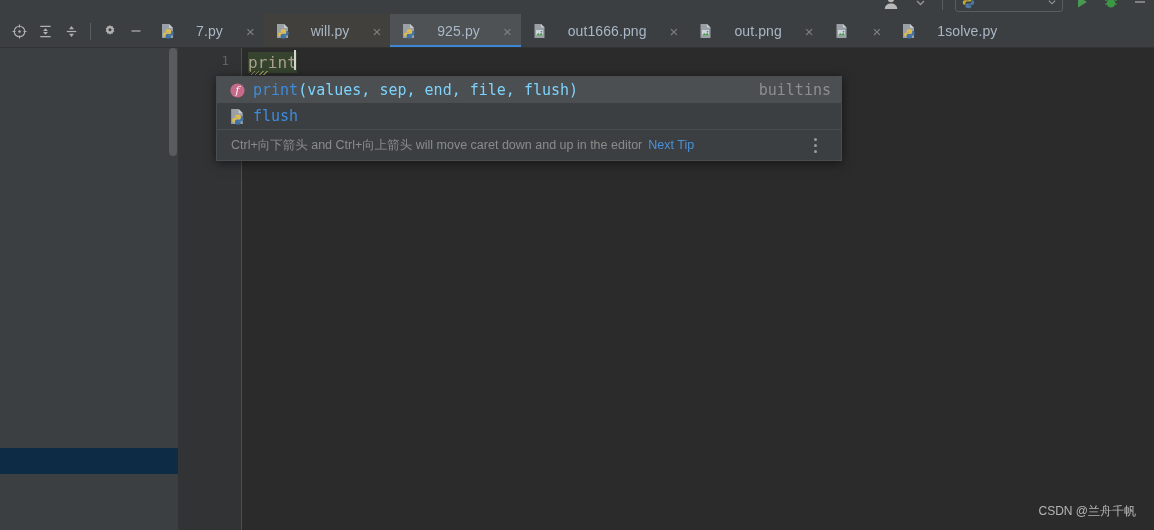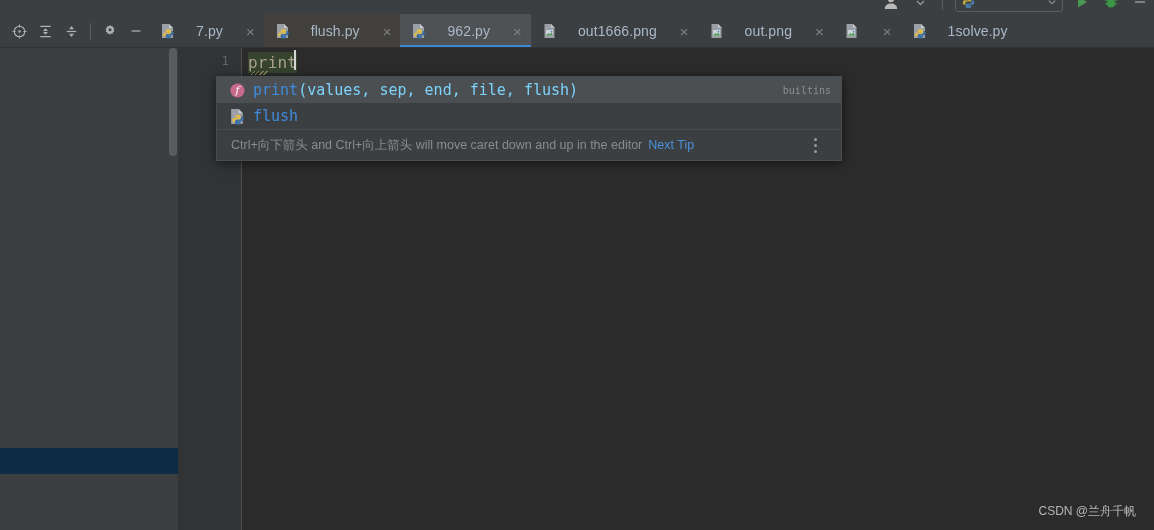--- a/index.html
+++ b/index.html
@@ -117,21 +117,21 @@
   }
   .popup-row {
     display: flex; align-items: center; height: 26px; padding: 0 10px 0 12px;
     font-family: "DejaVu Sans Mono", monospace; font-size: 15px;
   }
   .popup-row.selected { background: #4b4f51; }
   .row-icon { width: 17px; height: 17px; flex: none; margin-right: 7px; }
   .row-main { flex: 1; white-space: nowrap; overflow: hidden; }
   .tok-name { color: #3d8bdc; }
   .tok-args { color: #7dd3fc; }
-  .row-right { color: #8e8e8e; font-family: "DejaVu Sans Mono", monospace; font-size: 10px; }
+  .row-right { color: #8e8e8e; font-family: "DejaVu Sans Mono", monospace; font-size: 15px; }
   .popup-sep { height: 1px; background: #4a4d4f; }
   .popup-hint {
     display: flex; align-items: center; height: 30px; padding: 0 19px 0 14px;
     background: #3c3f41; font-size: 12.5px; color: #8b8b8b;
     font-family: "Liberation Sans", "DejaVu Sans", sans-serif;
   }
   .hint-text { flex: 1; white-space: nowrap; }
   .hint-link { color: #4a90d9; margin-left: 6px; }
   .kebab { width: 14px; display: flex; flex-direction: column; align-items: center; gap: 3px; }
   .kebab i { width: 3px; height: 3px; background: #9a9a9a; border-radius: 50%; display: block; }
@@ -242,32 +242,32 @@
         <span class="tab-close">×</span>
       </div>
 
       <div class="tab inactive-hl">
         <svg class="tab-icon" viewBox="0 0 16 16">
             <path d="M2 1h7l4 4v10H2z" fill="#9aa0a6"></path>
             <path d="M9 1l4 4H9z" fill="#c5cacf"></path>
             <path d="M8.2 6.3c-1.5 0-2.4.5-2.4 1.5v1.2h2.5v.4H4.9c-1 0-1.8.7-1.8 2.2s.7 2.1 1.7 2.1h.7v-1.3c0-1 .8-1.7 1.8-1.7h2.3c.8 0 1.5-.7 1.5-1.5V7.8c0-1-1-1.5-2.9-1.5z" fill="#e0bd49"></path>
             <path d="M8.6 15.5c1.5 0 2.4-.5 2.4-1.5v-1.2H8.5v-.4h3.4c1 0 1.8-.7 1.8-2.2s-.7-2.1-1.7-2.1h-.7v1.3c0 1-.8 1.7-1.8 1.7H7.2c-.8 0-1.5.7-1.5 1.5V14c0 1 1 1.5 2.9 1.5z" fill="#3f72a3"></path>
           </svg>
-        <span class="tab-label">flush.py</span>
+        <span class="tab-label">will.py</span>
         <span class="tab-close">×</span>
       </div>
 
       <div class="tab active">
         <svg class="tab-icon" viewBox="0 0 16 16">
             <path d="M2 1h7l4 4v10H2z" fill="#9aa0a6"></path>
             <path d="M9 1l4 4H9z" fill="#c5cacf"></path>
             <path d="M8.2 6.3c-1.5 0-2.4.5-2.4 1.5v1.2h2.5v.4H4.9c-1 0-1.8.7-1.8 2.2s.7 2.1 1.7 2.1h.7v-1.3c0-1 .8-1.7 1.8-1.7h2.3c.8 0 1.5-.7 1.5-1.5V7.8c0-1-1-1.5-2.9-1.5z" fill="#e0bd49"></path>
             <path d="M8.6 15.5c1.5 0 2.4-.5 2.4-1.5v-1.2H8.5v-.4h3.4c1 0 1.8-.7 1.8-2.2s-.7-2.1-1.7-2.1h-.7v1.3c0 1-.8 1.7-1.8 1.7H7.2c-.8 0-1.5.7-1.5 1.5V14c0 1 1 1.5 2.9 1.5z" fill="#3f72a3"></path>
           </svg>
-        <span class="tab-label">962.py</span>
+        <span class="tab-label">925.py</span>
         <span class="tab-close">×</span>
       </div>
 
       <div class="tab">
         <svg class="tab-icon" viewBox="0 0 16 16">
             <path d="M2.5 1h6.5l3.5 3.5V15H2.5z" fill="#9aa0a6"></path>
             <path d="M9 1l3.5 3.5H9z" fill="#c5cacf"></path>
             <rect x="4" y="7" width="7" height="5.5" fill="#cfd4d8"></rect>
             <path d="M4 12.5l2.2-2.6 1.5 1.6 1.6-2 1.7 3z" fill="#4c9a54"></path>
             <circle cx="9.5" cy="8.6" r=".9" fill="#4c8ec4"></circle>

